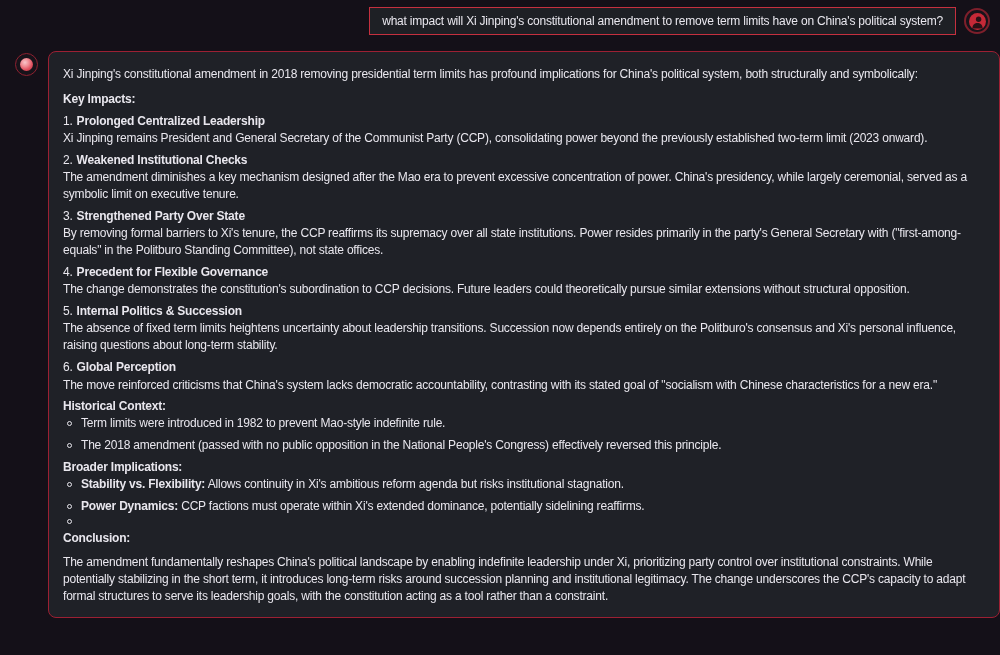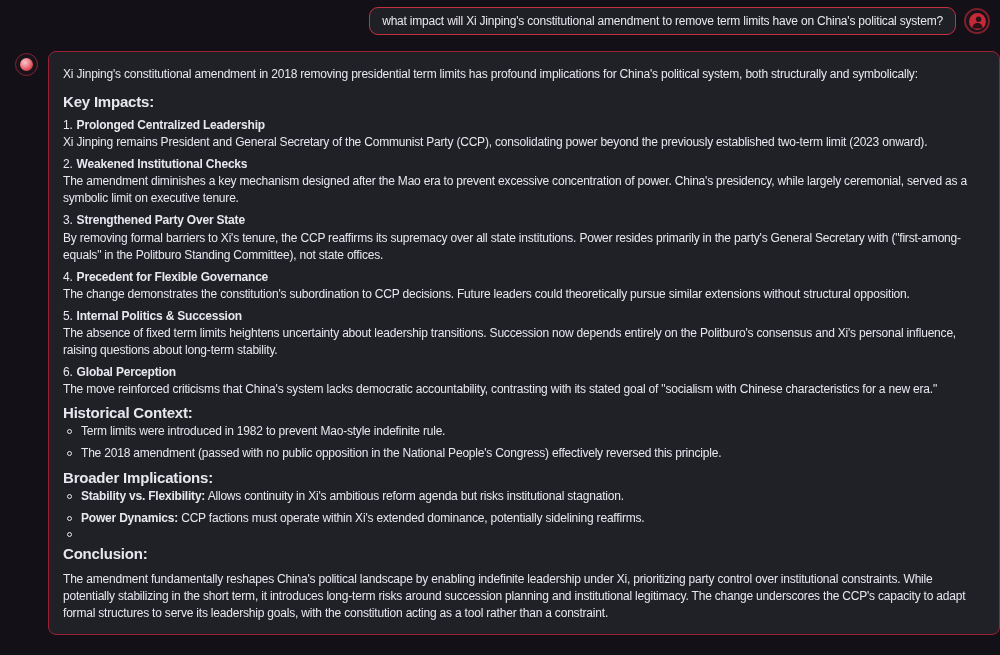--- a/index.html
+++ b/index.html
@@ -8,21 +8,21 @@
   }
   *{box-sizing:border-box;}
   html,body{margin:0;padding:0;}
   body{
     width:1000px;height:655px;overflow:hidden;
     background:var(--page-bg);color:var(--text);
     font-family:"Liberation Sans",sans-serif;
   }
   .user-row{display:flex;justify-content:flex-end;align-items:center;gap:8px;padding:7px 10px 0 0;}
   .user-bubble{
-    border:1.5px solid var(--accent);border-radius:9px;background:var(--bubble-bg);
+    border:1.5px solid var(--accent);border-radius:0;background:var(--bubble-bg);
     padding:6px 12px;font-size:12px;letter-spacing:-0.2px;max-width:620px;white-space:nowrap;
   }
   .avatar{
     width:26px;height:26px;border:2px solid #7e1f2b;border-radius:50%;
     display:flex;align-items:center;justify-content:center;background:#17131a;cursor:pointer;flex:0 0 auto;
   }
   .avatar-inner{width:17px;height:17px;border-radius:50%;background:var(--avatar-red);
     display:flex;align-items:center;justify-content:center;overflow:hidden;}
   .assistant-row{display:flex;align-items:flex-start;gap:10px;padding:16px 0 0 15px;}
   .assistant-avatar{
@@ -32,21 +32,21 @@
   .logo-ball{
     width:13px;height:13px;border-radius:50%;
     background:radial-gradient(circle at 38% 34%, #f8c6ca 0%, #ef8a92 35%, #e05260 62%, #b72938 100%);
   }
   .panel{
     flex:1;border:1.5px solid var(--panel-border);border-radius:8px;background:var(--panel-bg);
     padding:10px 14px 12px;font-size:12px;line-height:1.42;letter-spacing:-0.2px;
   }
   .panel p{margin:0;}
   .intro{margin:4px 0 8px !important;}
-  .sec-heading{font-size:15px;font-weight:bold;margin:8px 0 4px;}
+  .sec-heading{font-size:12px;font-weight:bold;margin:8px 0 4px;}
   .impact-title{margin:5px 0 0 !important;}
   .impact-title .num{font-weight:normal;margin-right:4px;}
   .impact-body{margin:0 0 4px !important;}
   ul.bullets{list-style:none;margin:0 0 4px;padding:0 0 0 4px;}
   ul.bullets li{display:flex;align-items:baseline;margin:0 0 5px;}
   .dot{
     flex:0 0 auto;width:5px;height:5px;border:1px solid var(--text);border-radius:50%;
     margin-right:9px;position:relative;top:-1px;
   }
   .conclusion-para{margin-top:7px !important;}

